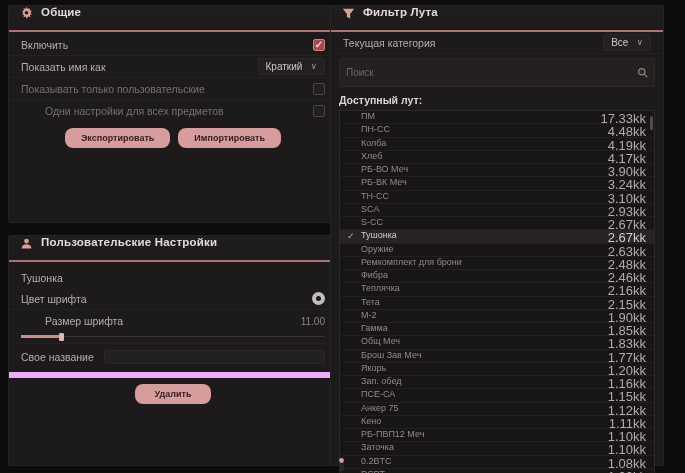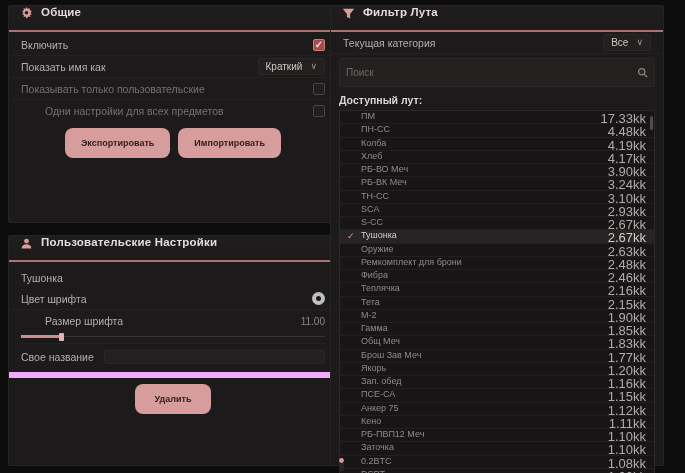--- a/index.html
+++ b/index.html
@@ -32,21 +32,21 @@
   .checkbox.checked .tick { color:#f4e3e3; font-size:10px; line-height:1; font-weight:bold; }
 
   .dropdown { display:flex; align-items:center; gap:8px; background:#242020; border:1px solid #2b2727;
               border-radius:2px; padding:2px 7px; }
   .dropdown .dd-value { font-size:10px; color:#cfc5c5; }
   .dropdown .chev { color:#a89191; font-size:9px; line-height:1; }
 
   .btn-row { display:flex; justify-content:center; gap:8px; padding:6px 0 4px; }
   .pink-btn { background:#d79c9c; color:#342121; border:none; border-radius:8px;
               font-family:"Liberation Sans",sans-serif; font-size:9px; font-weight:bold;
-              padding:3px 16px; height:30px; line-height:8px; cursor:pointer; }
+              padding:3px 16px; height:20px; line-height:8px; cursor:pointer; }
   .pink-btn.small { padding:3px 20px; }
 
   
   .item-name { font-size:10.5px; color:#b6aeae; padding:10px 12px 4px; }
   .color-wheel { width:13px; height:13px; border-radius:50%;
                  background:conic-gradient(#c9b8b8,#b8c9b8,#b8bcc9,#c9c4b8,#c0b8c9,#c9b8b8);
                  position:relative; }
   .color-wheel::after { content:""; position:absolute; left:4px; top:4px; width:5px; height:5px;
                         border-radius:50%; background:#1c1a1a; }
   .size-value { font-size:10px; color:#8d8585; }

